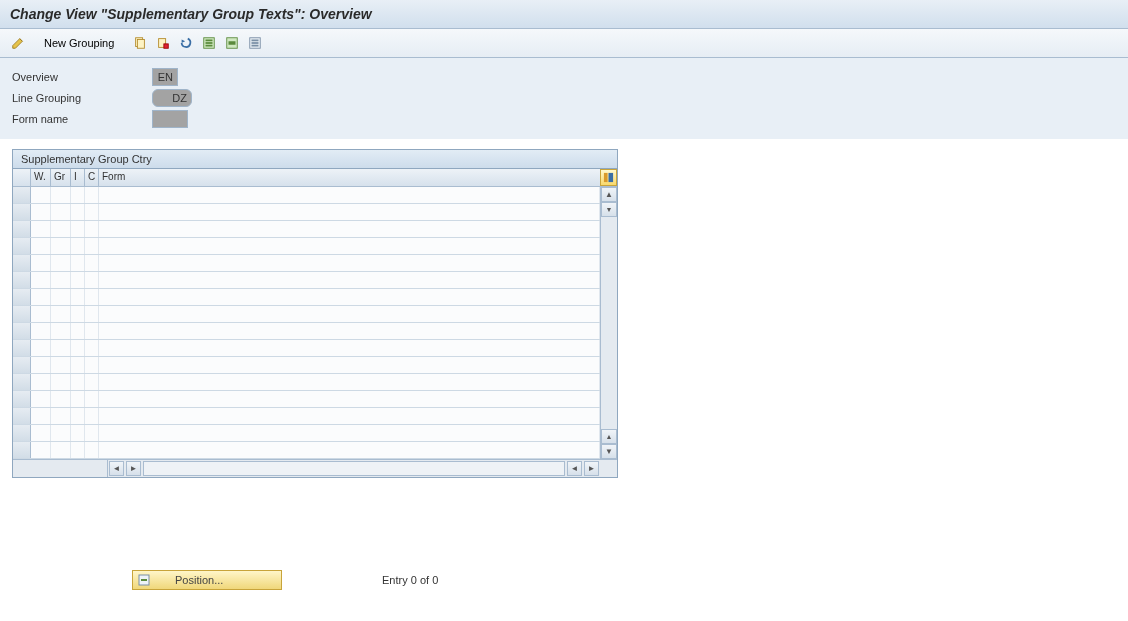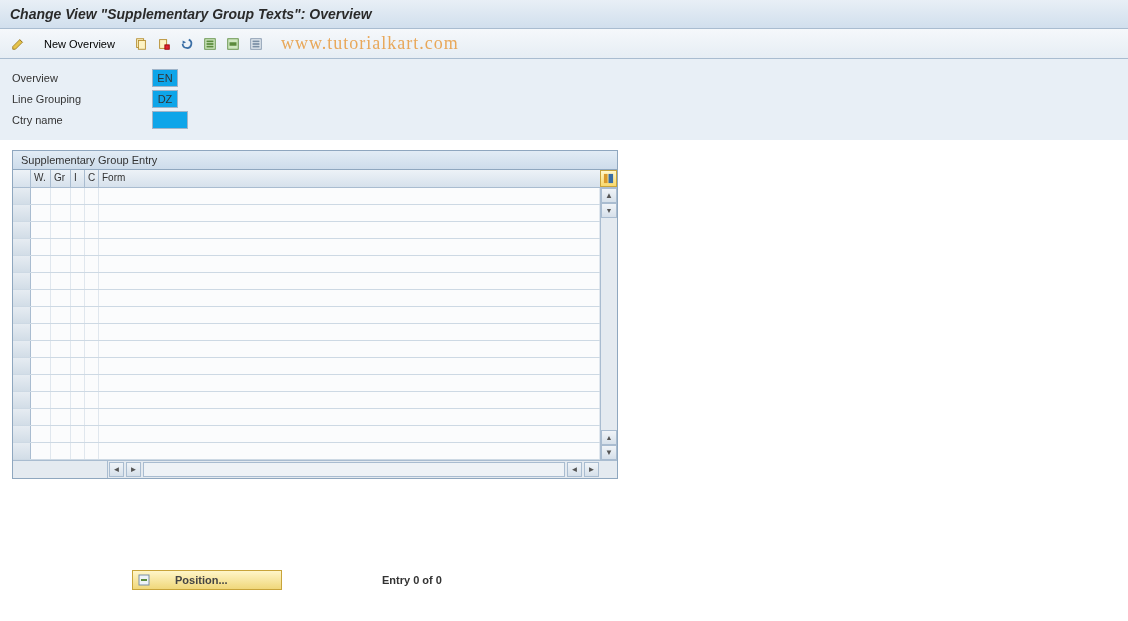--- a/index.html
+++ b/index.html
@@ -70,23 +70,23 @@
     color: #333;
   }
   .form-input {
     border: 1px solid #9fb4c9;
     background: #eef3f8;
     height: 18px;
     font-size: 11px;
     padding: 0 4px;
     color: #333;
   }
-  .form-input.ro { background: #0ea5e9; }
+  .form-input.ro { background: #a3a3a3; text-align: right; }
   .w-en { width: 26px; text-align: center; }
-  .w-dz { width: 26px; text-align: center; }
+  .w-dz { width: 40px; text-align: center; border-radius: 6px; }
   .w-form { width: 36px; }
 
   .table-container {
     margin: 10px 12px;
     width: 606px;
     border: 1px solid #8fa7bf;
     background: #fff;
   }
   .table-title {
     background: linear-gradient(#e2ecf5, #cddceb);
@@ -189,21 +189,20 @@
     margin: 0 1px;
   }
   .footer {
     position: absolute;
     left: 0; right: 0;
     top: 570px;
     padding: 0 12px;
     display: flex;
     align-items: center;
     gap: 100px;
-    font-weight: bold;
   }
   .position-btn {
     margin-left: 120px;
     width: 150px;
     height: 20px;
     background: linear-gradient(#fff6c9, #f0d77a);
     border: 1px solid #c8a43a;
     display: flex;
     align-items: center;
     padding: 0 4px;
@@ -224,21 +223,21 @@
   <span>Change View "Supplementary Group Texts": Overview</span>
 </div>
 
 <div class="toolbar">
   <span class="tb-btn" title="Change">
     <svg width="14" height="14" viewBox="0 0 16 16">
         <path d="M2 11 L10 3 L13 6 L5 14 L2 14 Z" fill="#e6c34a" stroke="#9b7a1f" stroke-width="1"></path>
         <path d="M10 3 L13 6" stroke="#9b7a1f" stroke-width="1"></path>
       </svg>
   </span>
-  <span class="tb-text-btn">New Overview</span>
+  <span class="tb-text-btn">New Grouping</span>
   <span class="tb-btn" title="Copy">
     <svg width="14" height="14" viewBox="0 0 16 16">
         <rect x="3" y="2" width="8" height="10" fill="#fdf3c4" stroke="#b38a2a"></rect>
         <rect x="5" y="4" width="8" height="10" fill="#fdf3c4" stroke="#b38a2a"></rect>
       </svg>
   </span>
   <span class="tb-btn" title="Delete">
     <svg width="14" height="14" viewBox="0 0 16 16">
         <rect x="3" y="3" width="8" height="10" fill="#fdf3c4" stroke="#b38a2a"></rect>
         <rect x="9" y="9" width="5" height="5" fill="#d23" stroke="#900"></rect>
@@ -265,40 +264,39 @@
       </svg>
   </span>
   <span class="tb-btn" title="Deselect All">
     <svg width="14" height="14" viewBox="0 0 16 16">
         <rect x="2" y="2" width="12" height="12" fill="#e6ecf2" stroke="#7a8fa5"></rect>
         <rect x="4" y="4" width="8" height="2" fill="#7a8fa5"></rect>
         <rect x="4" y="7" width="8" height="2" fill="#7a8fa5"></rect>
         <rect x="4" y="10" width="8" height="2" fill="#7a8fa5"></rect>
       </svg>
   </span>
-  <span class="watermark">www.tutorialkart.com</span>
 </div>
 
 <div class="form-area">
   <div class="form-row">
     <span class="form-label">Overview</span>
     <input class="form-input ro w-en" readonly="" value="EN" style="">
   </div>
   <div class="form-row">
     <span class="form-label">Line Grouping</span>
     <input class="form-input ro w-dz" readonly="" value="DZ" style="">
   </div>
   <div class="form-row">
-    <span class="form-label">Ctry name</span>
+    <span class="form-label">Form name</span>
     <input class="form-input ro w-form" readonly="" value="" style="">
   </div>
 </div>
 
 <div class="table-container">
-  <div class="table-title">Supplementary Group Entry</div>
+  <div class="table-title">Supplementary Group Ctry</div>
 
   <div class="table-headerbar">
     <div class="hcell" style="width:18px;"></div>
     <div class="hcell" style="width:20px;">W.</div>
     <div class="hcell" style="width:20px;">Gr</div>
     <div class="hcell" style="width:14px;">I</div>
     <div class="hcell" style="width:14px;">C</div>
     <div class="hcell" style="flex:1;">Form</div>
     <div class="config-btn" style="position:absolute; right:0; top:0;">
       <svg width="11" height="11" viewBox="0 0 12 12">

